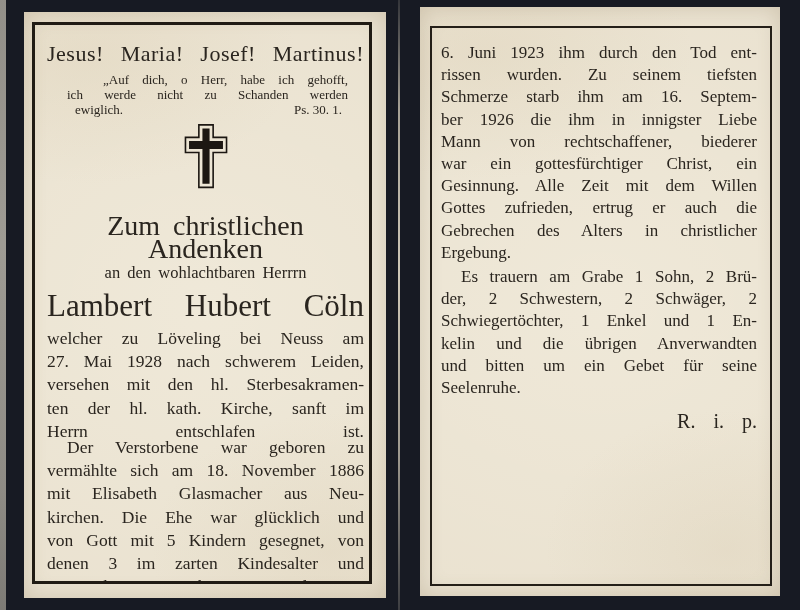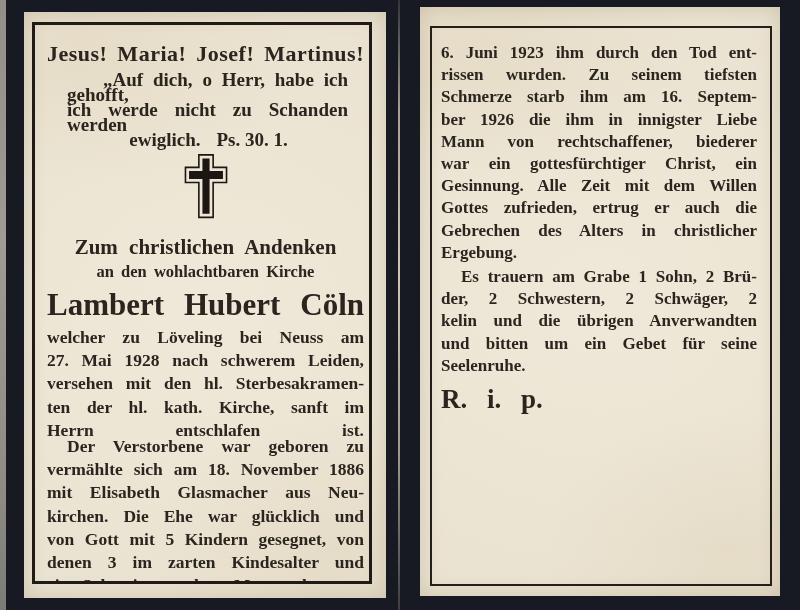--- a/index.html
+++ b/index.html
@@ -2,21 +2,21 @@
 <html><head>
 <meta charset="utf-8">
 <style>
   html, body {
     margin: 0; padding: 0;
     width: 800px; height: 610px;
     overflow: hidden;
     background: #171a23;
     font-family: "Liberation Serif", "DejaVu Serif", serif;
   }
-  .scene { position: relative; width: 800px; height: 610px; font-weight: bold; }
+  .scene { position: relative; width: 800px; height: 610px; }
 
   
   .scan-edge {
     position: absolute; left: 0; top: 0; width: 6px; height: 610px;
     background: linear-gradient(to bottom, #a8a49b, #b6b2a8 40%, #a39f96 80%, #8f8c84);
     opacity: .85;
   }
 
   
   .fold-crease {
@@ -53,48 +53,48 @@
   .lines > div { text-align: justify; text-align-last: justify; white-space: normal; }
   .lines:not(.cont) > div:last-child { text-align-last: left; }
   .indent-first > div:first-child { text-indent: 20px; }
 
   .invocation {
     font-size: 22px; line-height: 26px;
     text-align: justify; text-align-last: justify;
     letter-spacing: .5px;
   }
 
-  .quote { margin: 5px 16px 0 20px; font-size: 19px; line-height: 15px; }
+  .quote { margin: 5px 16px 0 20px; font-size: 13px; line-height: 15px; }
   .quote .lines > div { }
   .quote .qlines > div:first-child { text-indent: 36px; }
   .quote-end-row {
-    display: flex; justify-content: center;
+    display: flex; justify-content: space-between;
     padding: 0 6px 0 8px; line-height: 15px; gap: 16px;
   }
 
   .cross-wrap { margin-top: 5px; text-align: center; height: 72px; }
   .cross-wrap svg { display: inline-block; }
 
-  .ded1 { margin-top: 12px; text-align: center; font-size: 21px; line-height: 23px; word-spacing: 6px; }
+  .ded1 { margin-top: 20px; text-align: center; font-size: 28px; line-height: 23px; word-spacing: 6px; }
   .ded2 { margin-top: 2px; text-align: center; font-size: 16.5px; line-height: 21px; word-spacing: 3px; }
   .name {
     margin-top: 2px; font-size: 31px; line-height: 41px;
     text-align: justify; text-align-last: justify;
   }
 
   .para-left  { font-size: 17.5px; line-height: 23.2px; }
   .para1 { margin-top: 1px; }
   .para2 { margin-top: -7px; }
 
   .para-right { font-size: 17px; line-height: 22.2px; }
   .mourners { margin-top: 2px; }
 
   .rip {
-    margin-top: 9px; text-align: left;
-    font-size: 27px; line-height: 26px; word-spacing: 13px;
+    margin-top: 9px; text-align: right;
+    font-size: 20px; line-height: 26px; word-spacing: 13px;
   }
 </style>
 </head>
 <body>
 
 <div class="scene">
 
   <div class="scan-edge"></div>
 
   <div class="page page-left">
@@ -115,21 +115,21 @@
         </div>
 
         <div class="cross-wrap">
           <svg width="50" height="70" viewBox="0 0 56 74" aria-hidden="true">
             <polygon points="20,1 36,1 36,15 51,15 51,32 36,32 36,71 20,71 20,32 5,32 5,15 20,15" fill="none" stroke="#1c1712" stroke-width="1.8"></polygon>
             <polygon points="24,5 32,5 32,19 47,19 47,28 32,28 32,67 24,67 24,28 9,28 9,19 24,19" fill="#1c1712"></polygon>
           </svg>
         </div>
 
         <div class="ded1">Zum christlichen Andenken</div>
-        <div class="ded2">an den wohlachtbaren Kirche</div>
+        <div class="ded2">an den wohlachtbaren Herrrn</div>
 
         <div class="name">Lambert Hubert Cöln</div>
 
         <div class="lines cont para-left para1">
             <div>welcher zu Löveling bei Neuss am</div>
             <div>27. Mai 1928 nach schwerem Leiden,</div>
             <div>versehen mit den hl. Sterbesakramen-</div>
             <div>ten der hl. kath. Kirche, sanft im</div>
             <div>Herrn entschlafen ist.</div>
           </div>
@@ -163,20 +163,21 @@
             <div>war ein gottesfürchtiger Christ, ein</div>
             <div>Gesinnung. Alle Zeit mit dem Willen</div>
             <div>Gottes zufrieden, ertrug er auch die</div>
             <div>Gebrechen des Alters in christlicher</div>
             <div>Ergebung.</div>
           </div>
 
         <div class="lines indent-first para-right mourners">
             <div>Es trauern am Grabe 1 Sohn, 2 Brü-</div>
             <div>der, 2 Schwestern, 2 Schwäger, 2</div>
+            <div>Schwiegertöchter, 1 Enkel und 1 En-</div>
             <div>kelin und die übrigen Anverwandten</div>
             <div>und bitten um ein Gebet für seine</div>
             <div>Seelenruhe.</div>
           </div>
 
         <div class="rip">R. i. p.</div>
 
       </div>
     </div>
   </div>

